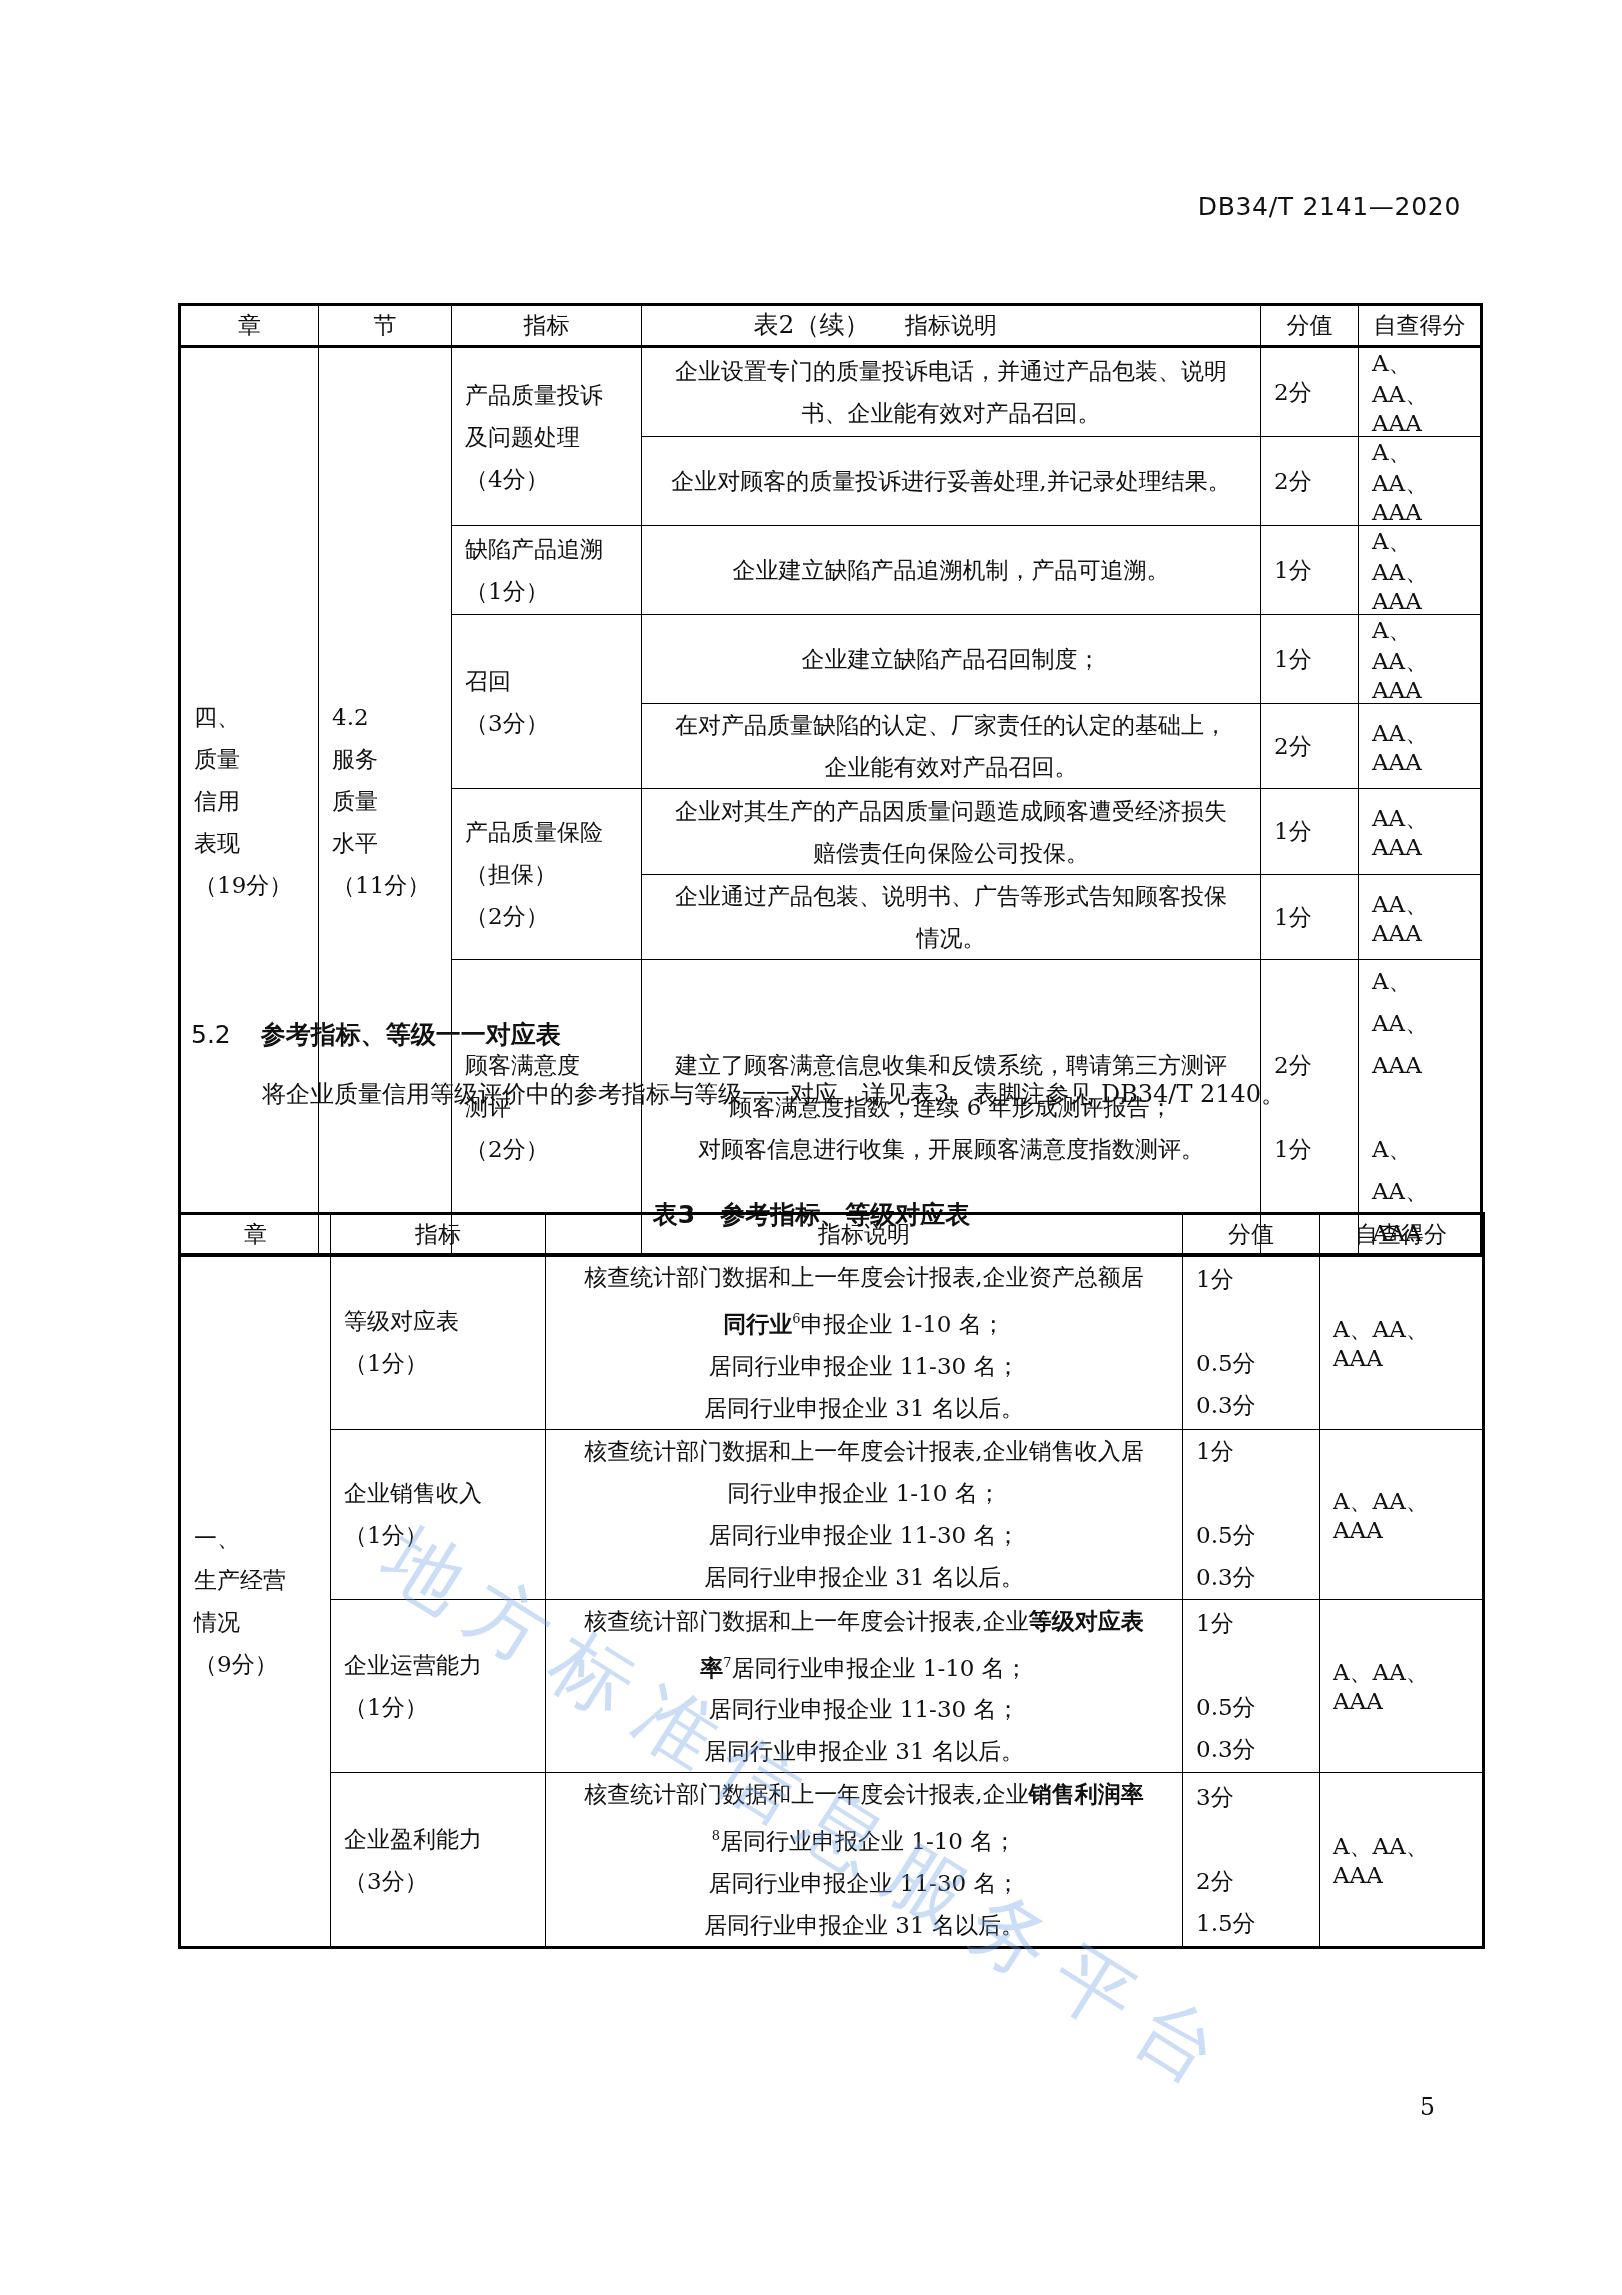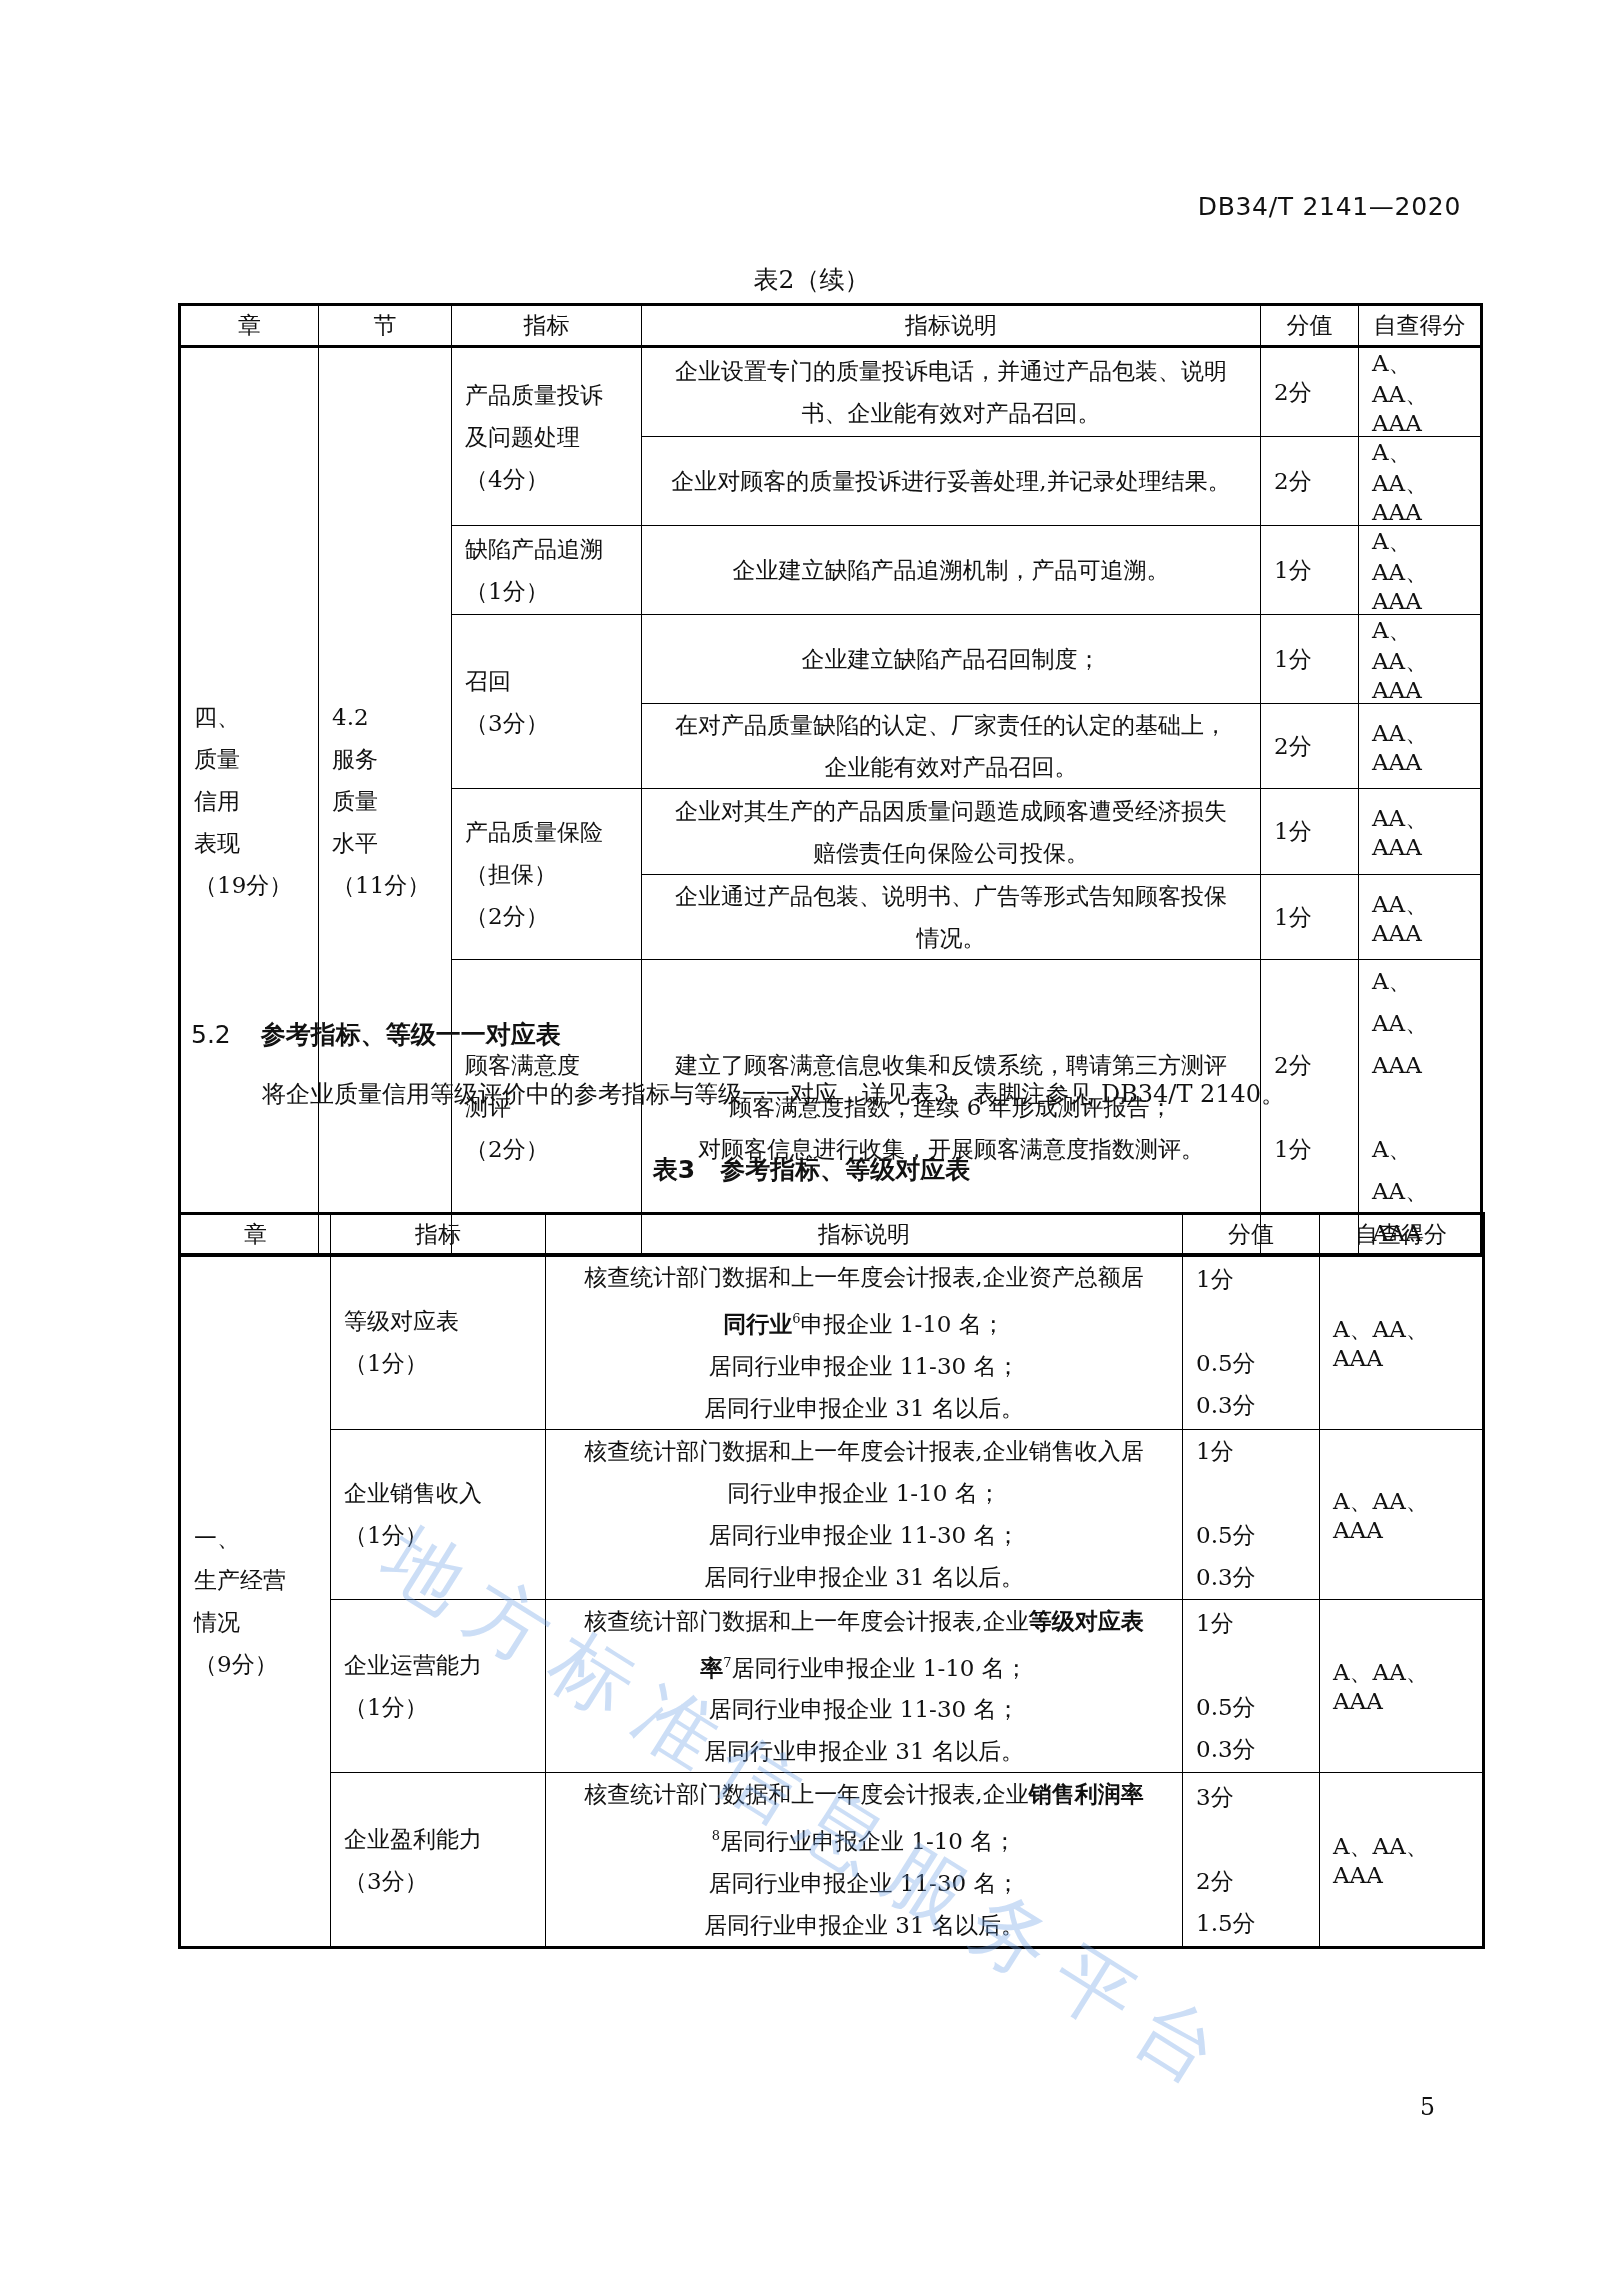--- a/index.html
+++ b/index.html
@@ -1,20 +1,20 @@
 <!DOCTYPE html>
 <html style="font-size:10.5px"><head>
 <meta charset="utf-8">
 <style>
   html, body { margin: 0; padding: 0; background: #ffffff; }
   body { width: 1623px; height: 2295px; position: relative; overflow: hidden;
          font-family: "DejaVu Serif", "Liberation Serif", serif; color: #111; }
   .doc-id { position: absolute; top: 192px; right: 162px; font-family: "DejaVu Sans", "Liberation Sans", sans-serif;
             font-size: 25px; letter-spacing: 0.7px; }
-  .caption { position: absolute; left: 0; width: 1623px; text-align: center; font-size: 25px; }
+  .caption { position: absolute; left: 0; width: 1623px; text-align: center; font-size: 25px; margin-top: 45px; }
   .caption.bold { font-family: "DejaVu Sans", "Liberation Sans", sans-serif; font-weight: bold; }
   table.doc { position: absolute; left: 178px; width: 1302px; border-collapse: collapse; table-layout: fixed;
               font-size: 23px; }
   table.doc td, table.doc th { border: 1.3px solid #000; padding: 0 13px; vertical-align: middle; font-weight: normal; }
   table.doc thead th { border-bottom: 3.3px solid #000; text-align: center; }
   table.doc { border: 3.3px solid #000; }
   .c { text-align: left; }
   .lines div { line-height: 42px; }
   .desc { text-align: center; }
   .sec-heading { position: absolute; left: 191px; top: 1018px; font-family: "DejaVu Sans", "Liberation Sans", sans-serif;

